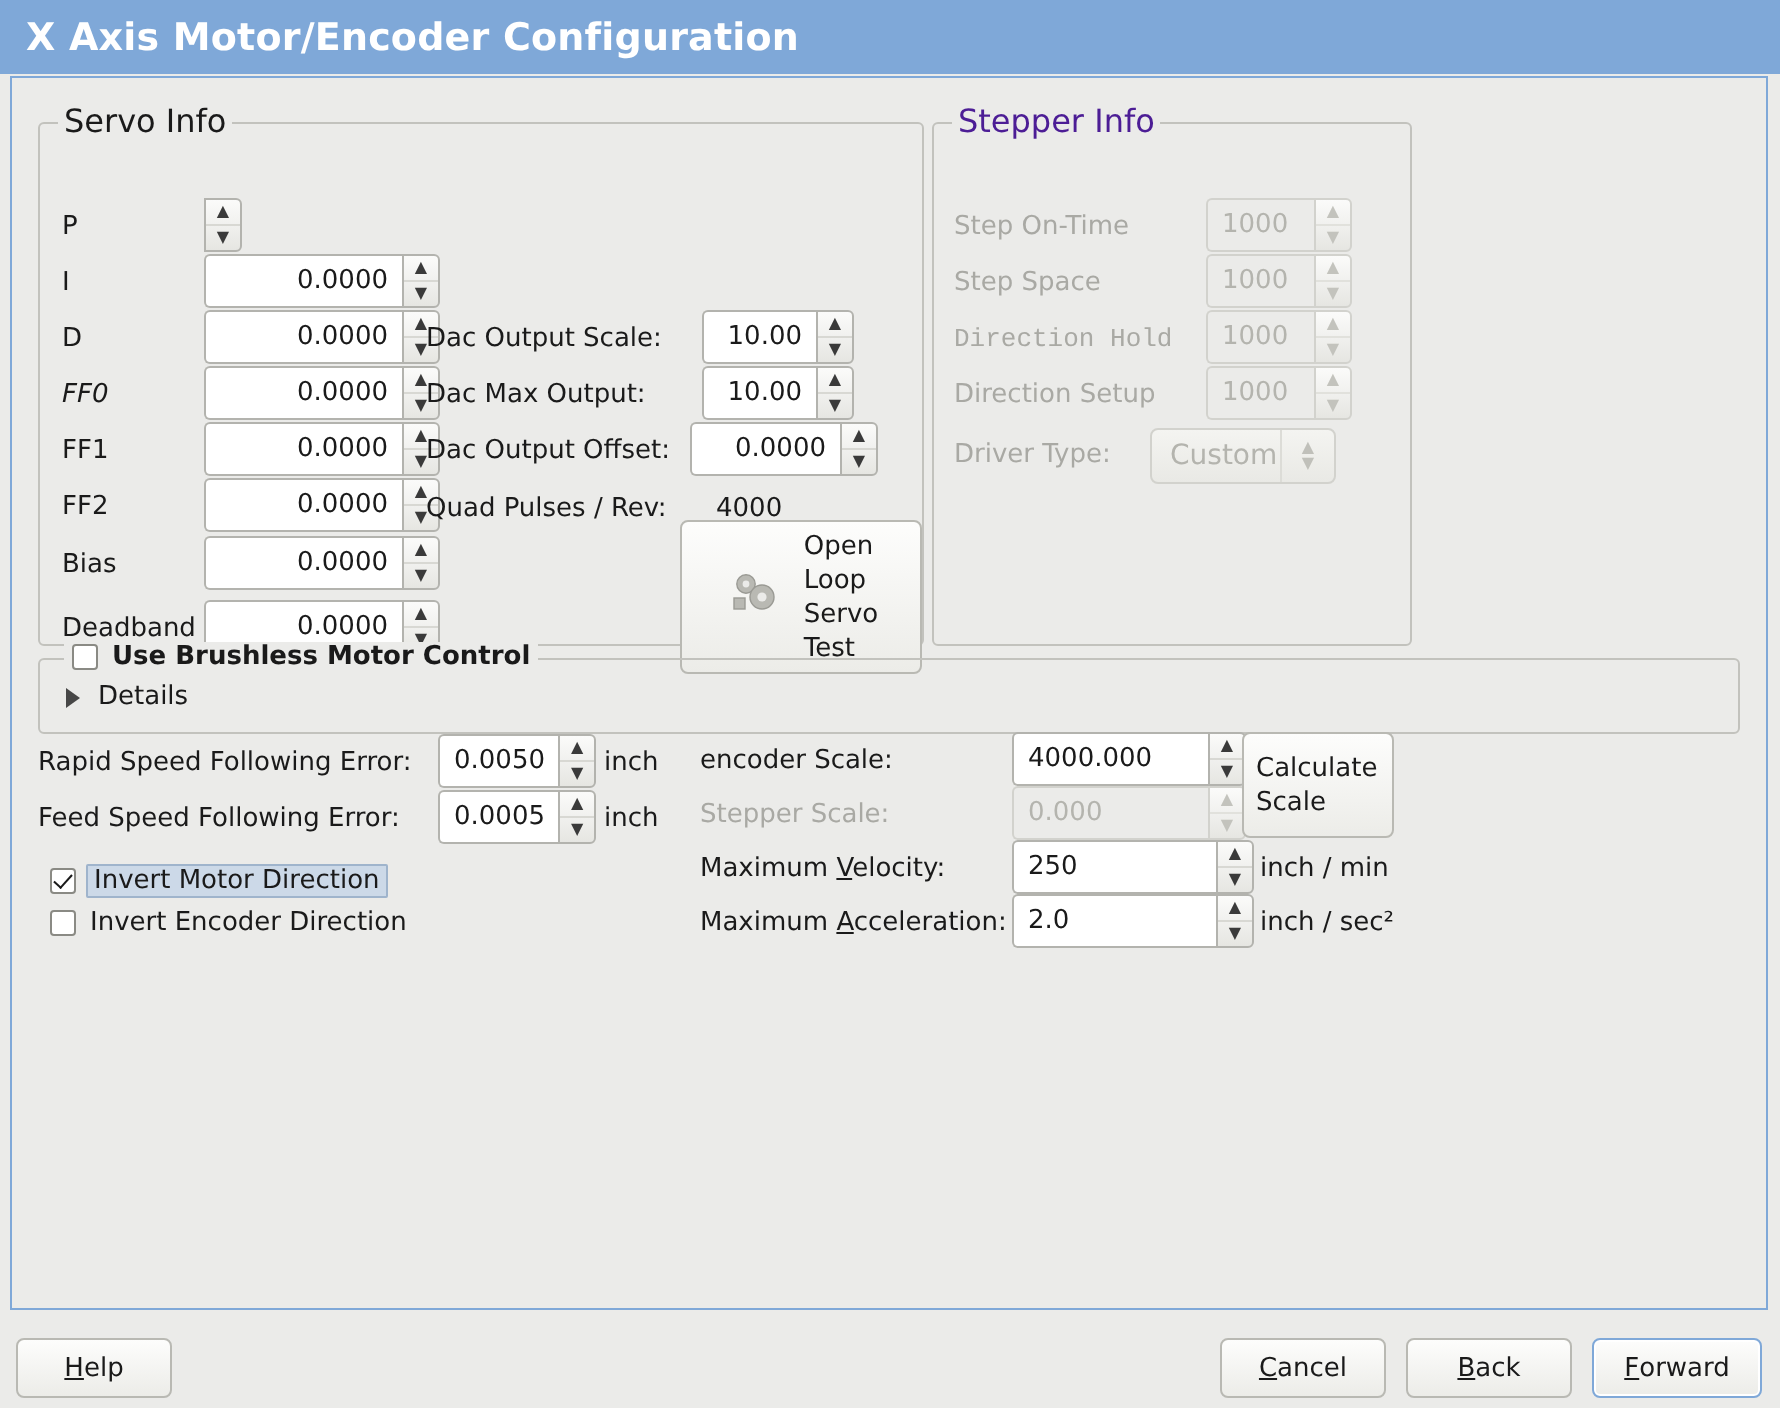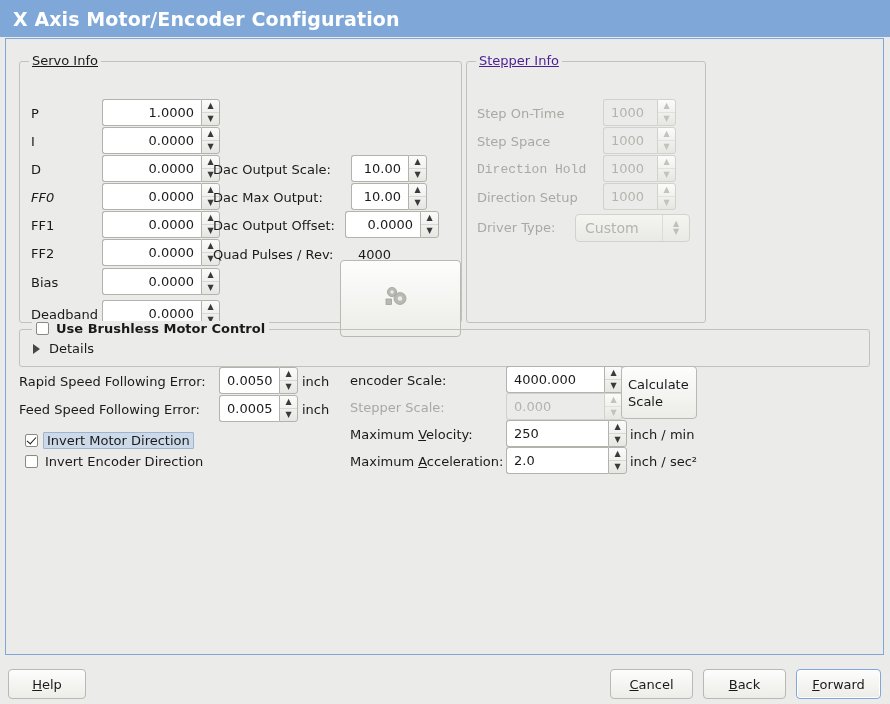--- a/index.html
+++ b/index.html
@@ -32,23 +32,22 @@
   }
 
   
   .group{
     position:absolute;box-sizing:border-box;
     border:1px solid #c2c2bd;border-radius:3px;
   }
   .group > .legend{
     position:absolute;top:-8px;left:9px;
     background:#ebebe9;padding:0 3px;
-    font-size:13px;line-height:13px;color:#1a1a1a;
+    font-size:16px;line-height:13px;color:#1a1a1a;
     white-space:nowrap;
-    text-decoration:underline;
   }
   .group.disabled > .legend{color:#4c1d95;}
 
   
   .lbl{position:absolute;white-space:nowrap;font-size:13px;color:#1a1a1a;}
   .lbl.dim{color:#a9a9a4;}
   .u{text-decoration:underline;}
 
   
   .spin{position:absolute;display:flex;height:27px;box-sizing:border-box;}
@@ -160,21 +159,20 @@
       <div class="lbl" style="left:11px;top:44px;">P</div>
       <div class="lbl" style="left:11px;top:72px;">I</div>
       <div class="lbl" style="left:11px;top:100px;">D</div>
       <div class="lbl" style="left:11px;top:128px;font-style:italic;">FF0</div>
       <div class="lbl" style="left:11px;top:156px;">FF1</div>
       <div class="lbl" style="left:11px;top:184px;">FF2</div>
       <div class="lbl" style="left:11px;top:213px;">Bias</div>
       <div class="lbl" style="left:11px;top:245px;">Deadband</div>
 
       <div class="spin" style="left:82px;top:37px;width:118px;">
-        <div class="fld right">1.0000</div>
         <div class="btns">
             <span>▲</span>
             <span>▼</span>
           </div>
       </div>
       <div class="spin" style="left:82px;top:65px;width:118px;">
         <div class="fld right">0.0000</div>
         <div class="btns">
             <span>▲</span>
             <span>▼</span>
@@ -256,20 +254,26 @@
           <svg width="30" height="26" viewBox="0 0 30 26" aria-hidden="true">
             <g fill="#b9b9b3" stroke="#9a9a94" stroke-width="0.7">
               <circle cx="11" cy="8" r="4.6"></circle>
               <circle cx="19" cy="14.5" r="6"></circle>
               <rect x="5" y="15" width="5.5" height="5.5"></rect>
             </g>
             <circle cx="11" cy="8" r="1.7" fill="#ebebe9"></circle>
             <circle cx="19" cy="14.5" r="2.3" fill="#ebebe9"></circle>
           </svg>
         </span>
+        <span class="multi">
+          <span>Open</span>
+          <span>Loop</span>
+          <span>Servo</span>
+          <span>Test</span>
+        </span>
       </div>
     </div>
 
     <div class="group disabled" style="left:460px;top:22px;width:240px;height:262px;">
       <div class="legend">Stepper Info</div>
 
       <div class="lbl dim" style="left:10px;top:44px;">Step On-Time</div>
       <div class="lbl dim" style="left:10px;top:72px;">Step Space</div>
       <div class="lbl dim" style="left:10px;top:100px;font-family:Liberation Mono, monospace;">Direction Hold</div>
       <div class="lbl dim" style="left:10px;top:128px;">Direction Setup</div>
@@ -297,21 +301,21 @@
           </div>
       </div>
       <div class="spin dis" style="left:136px;top:121px;width:73px;">
         <div class="fld">1000</div>
         <div class="btns">
             <span>▲</span>
             <span>▼</span>
           </div>
       </div>
 
-      <div class="combo" style="left:108px;top:152px;width:115px;">
+      <div class="combo" style="left:108px;top:152px;width:93px;">
         <div class="val">Custom</div>
         <div class="arrows">
             <span>▲</span>
             <span>▼</span>
           </div>
       </div>
     </div>
 
     <div class="group" style="left:13px;top:290px;width:851px;height:38px;">
       <div class="chk" style="left:12px;top:-9px;background:#ebebe9;padding:0 4px;">

